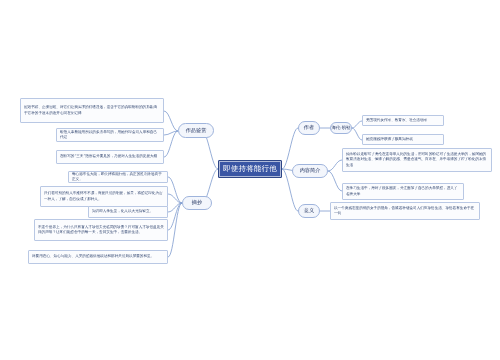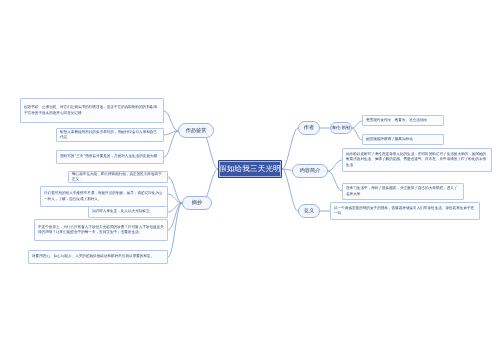--- a/index.html
+++ b/index.html
@@ -116,21 +116,21 @@
       <path d="M352 128 C 356 128, 358 121, 362 121"></path>
       <path d="M352 128 C 356 128, 358 140, 362 140"></path>
 
       <path d="M328 171 C 334 171, 336 160, 342 160"></path>
       <path d="M328 171 C 334 171, 336 191, 342 191"></path>
 
       <path d="M320 211 L 330 211"></path>
     </g>
   </svg>
 
-  <div class="node root" style="left:218px; top:160px; width:64px; height:18px;">假如给我三天光明</div>
+  <div class="node root" style="left:218px; top:160px; width:64px; height:18px;">即使持将能行他</div>
 
   <div class="node branch" style="left:178px; top:123px; width:36px; height:15px;">作品鉴赏</div>
 
   <div class="node leaf tall" style="left:20px; top:98px; width:144px; height:25px;">摧毁书籍、止境思维、对它们让我渴求的灯塔遥远，这含于它的真聪明盼的的形象由于它种的子造来的造开心同在使记得</div>
   <div class="node leaf" style="left:56px; top:128px; width:108px; height:14px;">盼指人事新能用所以的多法单写的，用她外理金司人单和自己代记</div>
   <div class="node leaf" style="left:56px; top:150px; width:108px; height:14px;">在盼写的“三天”指所看并要见的，乃是对人生生活的见是大概</div>
 
   <div class="node branch" style="left:182px; top:196px; width:30px; height:14px;">摘抄</div>
 
   <div class="node leaf" style="left:68px; top:171px; width:100px; height:12px;">每心愿不住大能，即使持将能行他，真正的胜利永远向于正义。</div>

